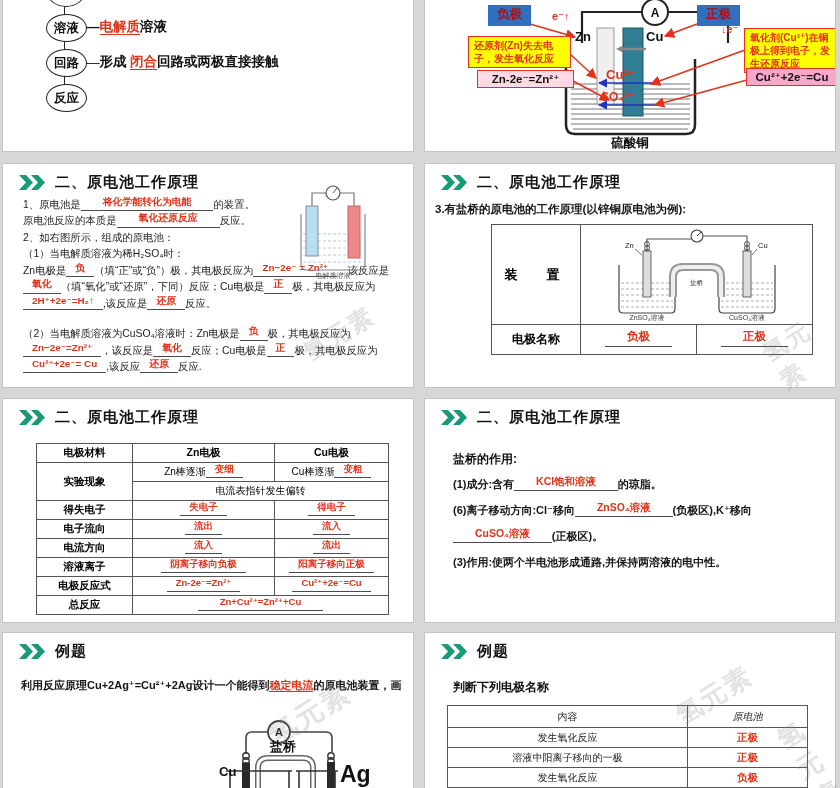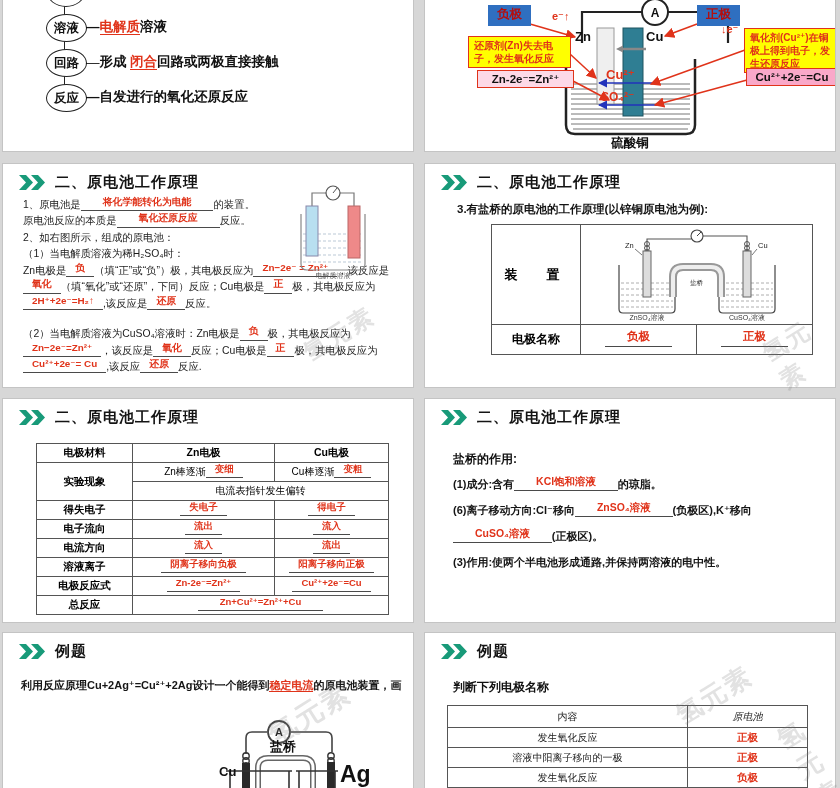--- a/index.html
+++ b/index.html
@@ -72,21 +72,20 @@
 <div class="canvas">
 
   <div class="slide" id="s1l">
     <div class="vline"></div>
     <div class="oval" style="left:44px;top:49px;width:36px;height:28px;"></div>
     <div class="oval" style="left:43px;top:86px;width:39px;height:26px;">溶液</div>
     <div class="oval" style="left:43px;top:121px;width:39px;height:26px;">回路</div>
     <div class="oval" style="left:43px;top:156px;width:39px;height:26px;">反应</div>
     <div class="chainrow" style="top:90px;"><span>—</span><span class="redu">电解质</span><span>溶液</span></div>
     <div class="chainrow" style="top:125px;font-family:Liberation Serif, serif;"><span>—形成 </span><span class="redu">闭合</span><span>回路或两极直接接触</span></div>
-    <div class="chainrow" style="top:160px;"><span>—自发进行的氧化还原反应</span></div>
   </div>
 
   <div class="slide" id="s1r">
     <svg width="412" height="225" style="position:absolute;left:0;top:0;">
       <defs>
         <marker id="ar" viewBox="0 0 8 8" refX="7" refY="4" markerWidth="7" markerHeight="7" orient="auto">
           <path d="M0,0 L8,4 L0,8 Z" fill="#e0331a"></path>
         </marker>
         <marker id="ab" viewBox="0 0 8 8" refX="7" refY="4" markerWidth="6" markerHeight="6" orient="auto">
           <path d="M0,0 L8,4 L0,8 Z" fill="#2233bb"></path>
@@ -183,21 +182,21 @@
   </div>
 
   <div class="slide" id="s2r">
     <div class="hd">
       <svg class="chv" width="27" height="15" viewBox="0 0 27 15">
         <polygon points="0,0 7,0 14,7.5 7,15 0,15 7,7.5" fill="#189a79"></polygon>
         <polygon points="12,0 19,0 26,7.5 19,15 12,15 19,7.5" fill="#189a79"></polygon>
       </svg>
       <span class="ttl">二、原电池工作原理</span>
     </div>
-    <div style="position:absolute;left:32px;top:38px;font-size:11.5px;font-weight:bold;color:#151515;">3.有盐桥的原电池的工作原理(以锌铜原电池为例):</div>
+    <div style="position:absolute;left:10px;top:38px;font-size:11.5px;font-weight:bold;color:#151515;">3.有盐桥的原电池的工作原理(以锌铜原电池为例):</div>
     <table class="tb">
       <tbody>
           <tr>
         <td class="dev" style="width:84px;height:96px;">装　置</td>
         <td colspan="2" style="width:222px;">
           <svg width="216" height="96">
             <path d="M58,28 V14 H102 M114,11 H158 V28" stroke="#555" stroke-width="1.1" fill="none"></path>
             <circle cx="108" cy="11" r="6" fill="#fff" stroke="#444" stroke-width="1.1"></circle>
             <line x1="108" y1="11" x2="112" y2="7" stroke="#444" stroke-width="1"></line>
             <circle cx="58" cy="19" r="2.5" fill="none" stroke="#555"></circle>

